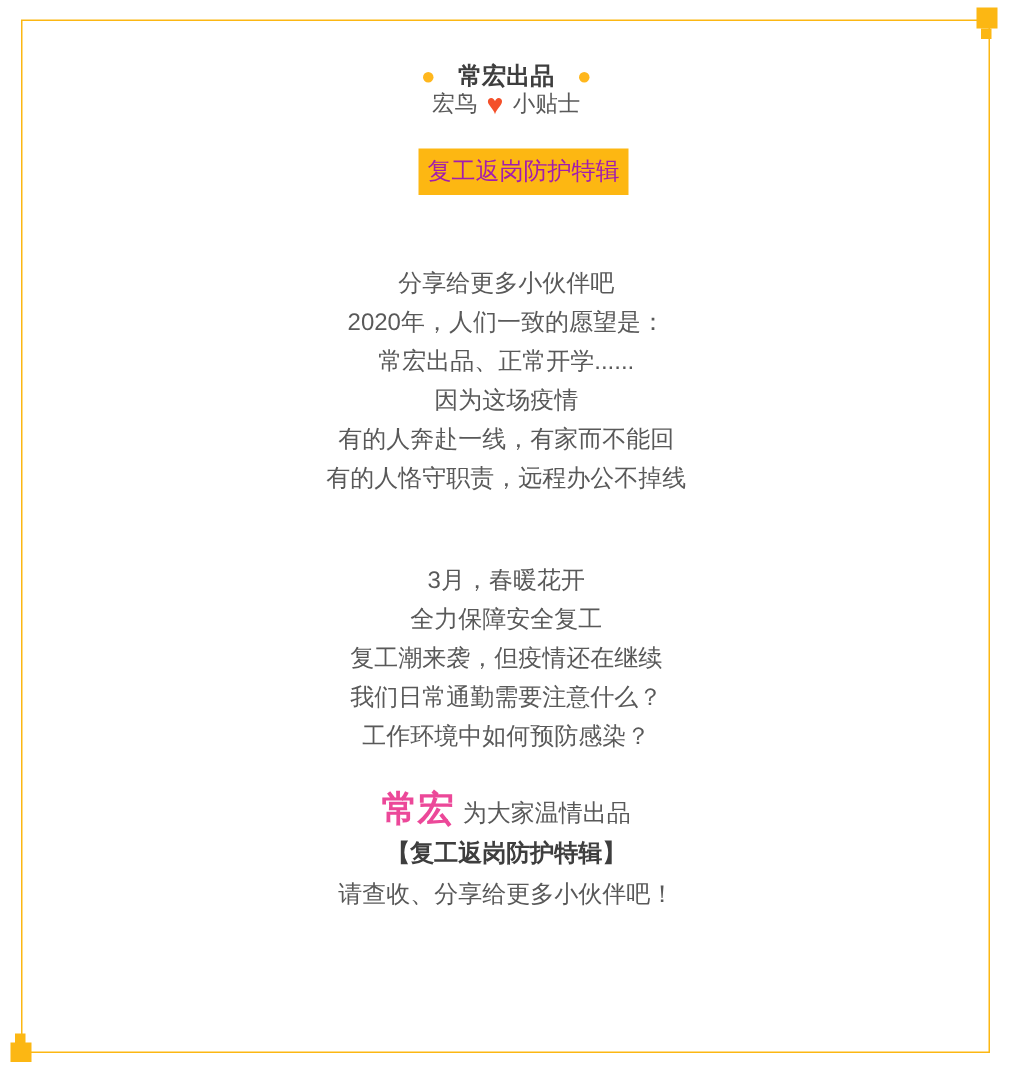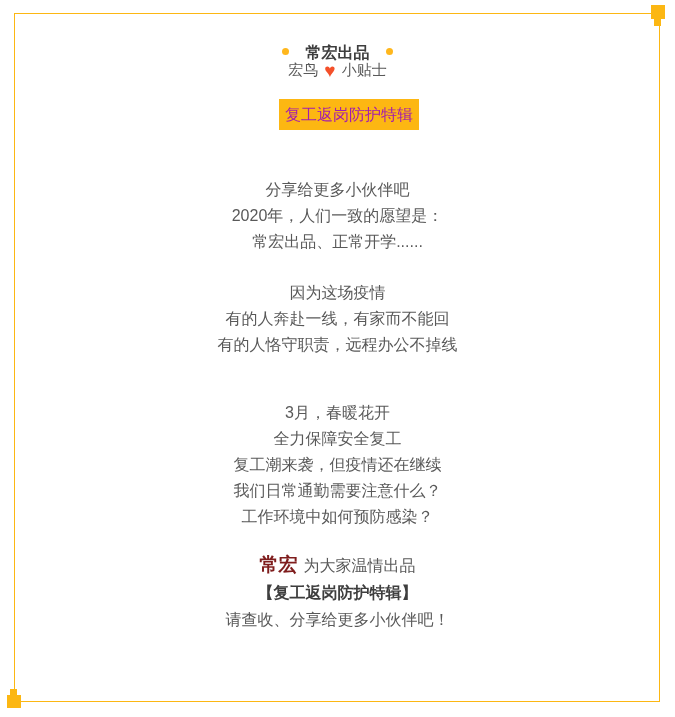--- a/index.html
+++ b/index.html
@@ -28,24 +28,24 @@
   }
   .subtitle { height:18px; line-height:18px; font-size:15px; color:#595959; }
   .heart { color:#f4502a; font-size:19px; vertical-align:-2px; margin:0 2px; }
   .banner-wrap { margin-top:20px; height:31px; }
   .banner {
     display:inline-block; height:31px; line-height:31px; padding:0 6px;
     background:#fdb712; color:#a21caf; font-size:16px; cursor:pointer;margin-left:23px;
   }
   .para { font-size:16px; color:#595959; line-height:26px; }
   .p1 { margin-top:47px; }
-  .p2 { margin-top:25px; }
+  .p2 { }
   .p3 { margin-top:42px; }
   .footer { margin-top:21px; line-height:27px; font-size:16px; color:#595959; }
-  .footer-brand { font-size:19px; font-weight:700; color:#7f1d1d; margin-right:6px; }
+  .footer-brand { font-size:24px; font-weight:700; color:#ec4899; margin-right:6px; }
   .feature-line { font-weight:700; color:#3e3e3e;text-align:center; }
 </style>
 </head>
 <body>
 
 <div class="canvas">
 
   <div class="frame"></div>
   <div class="sq sq-tr-big"></div>
   <div class="sq sq-tr-small"></div>

